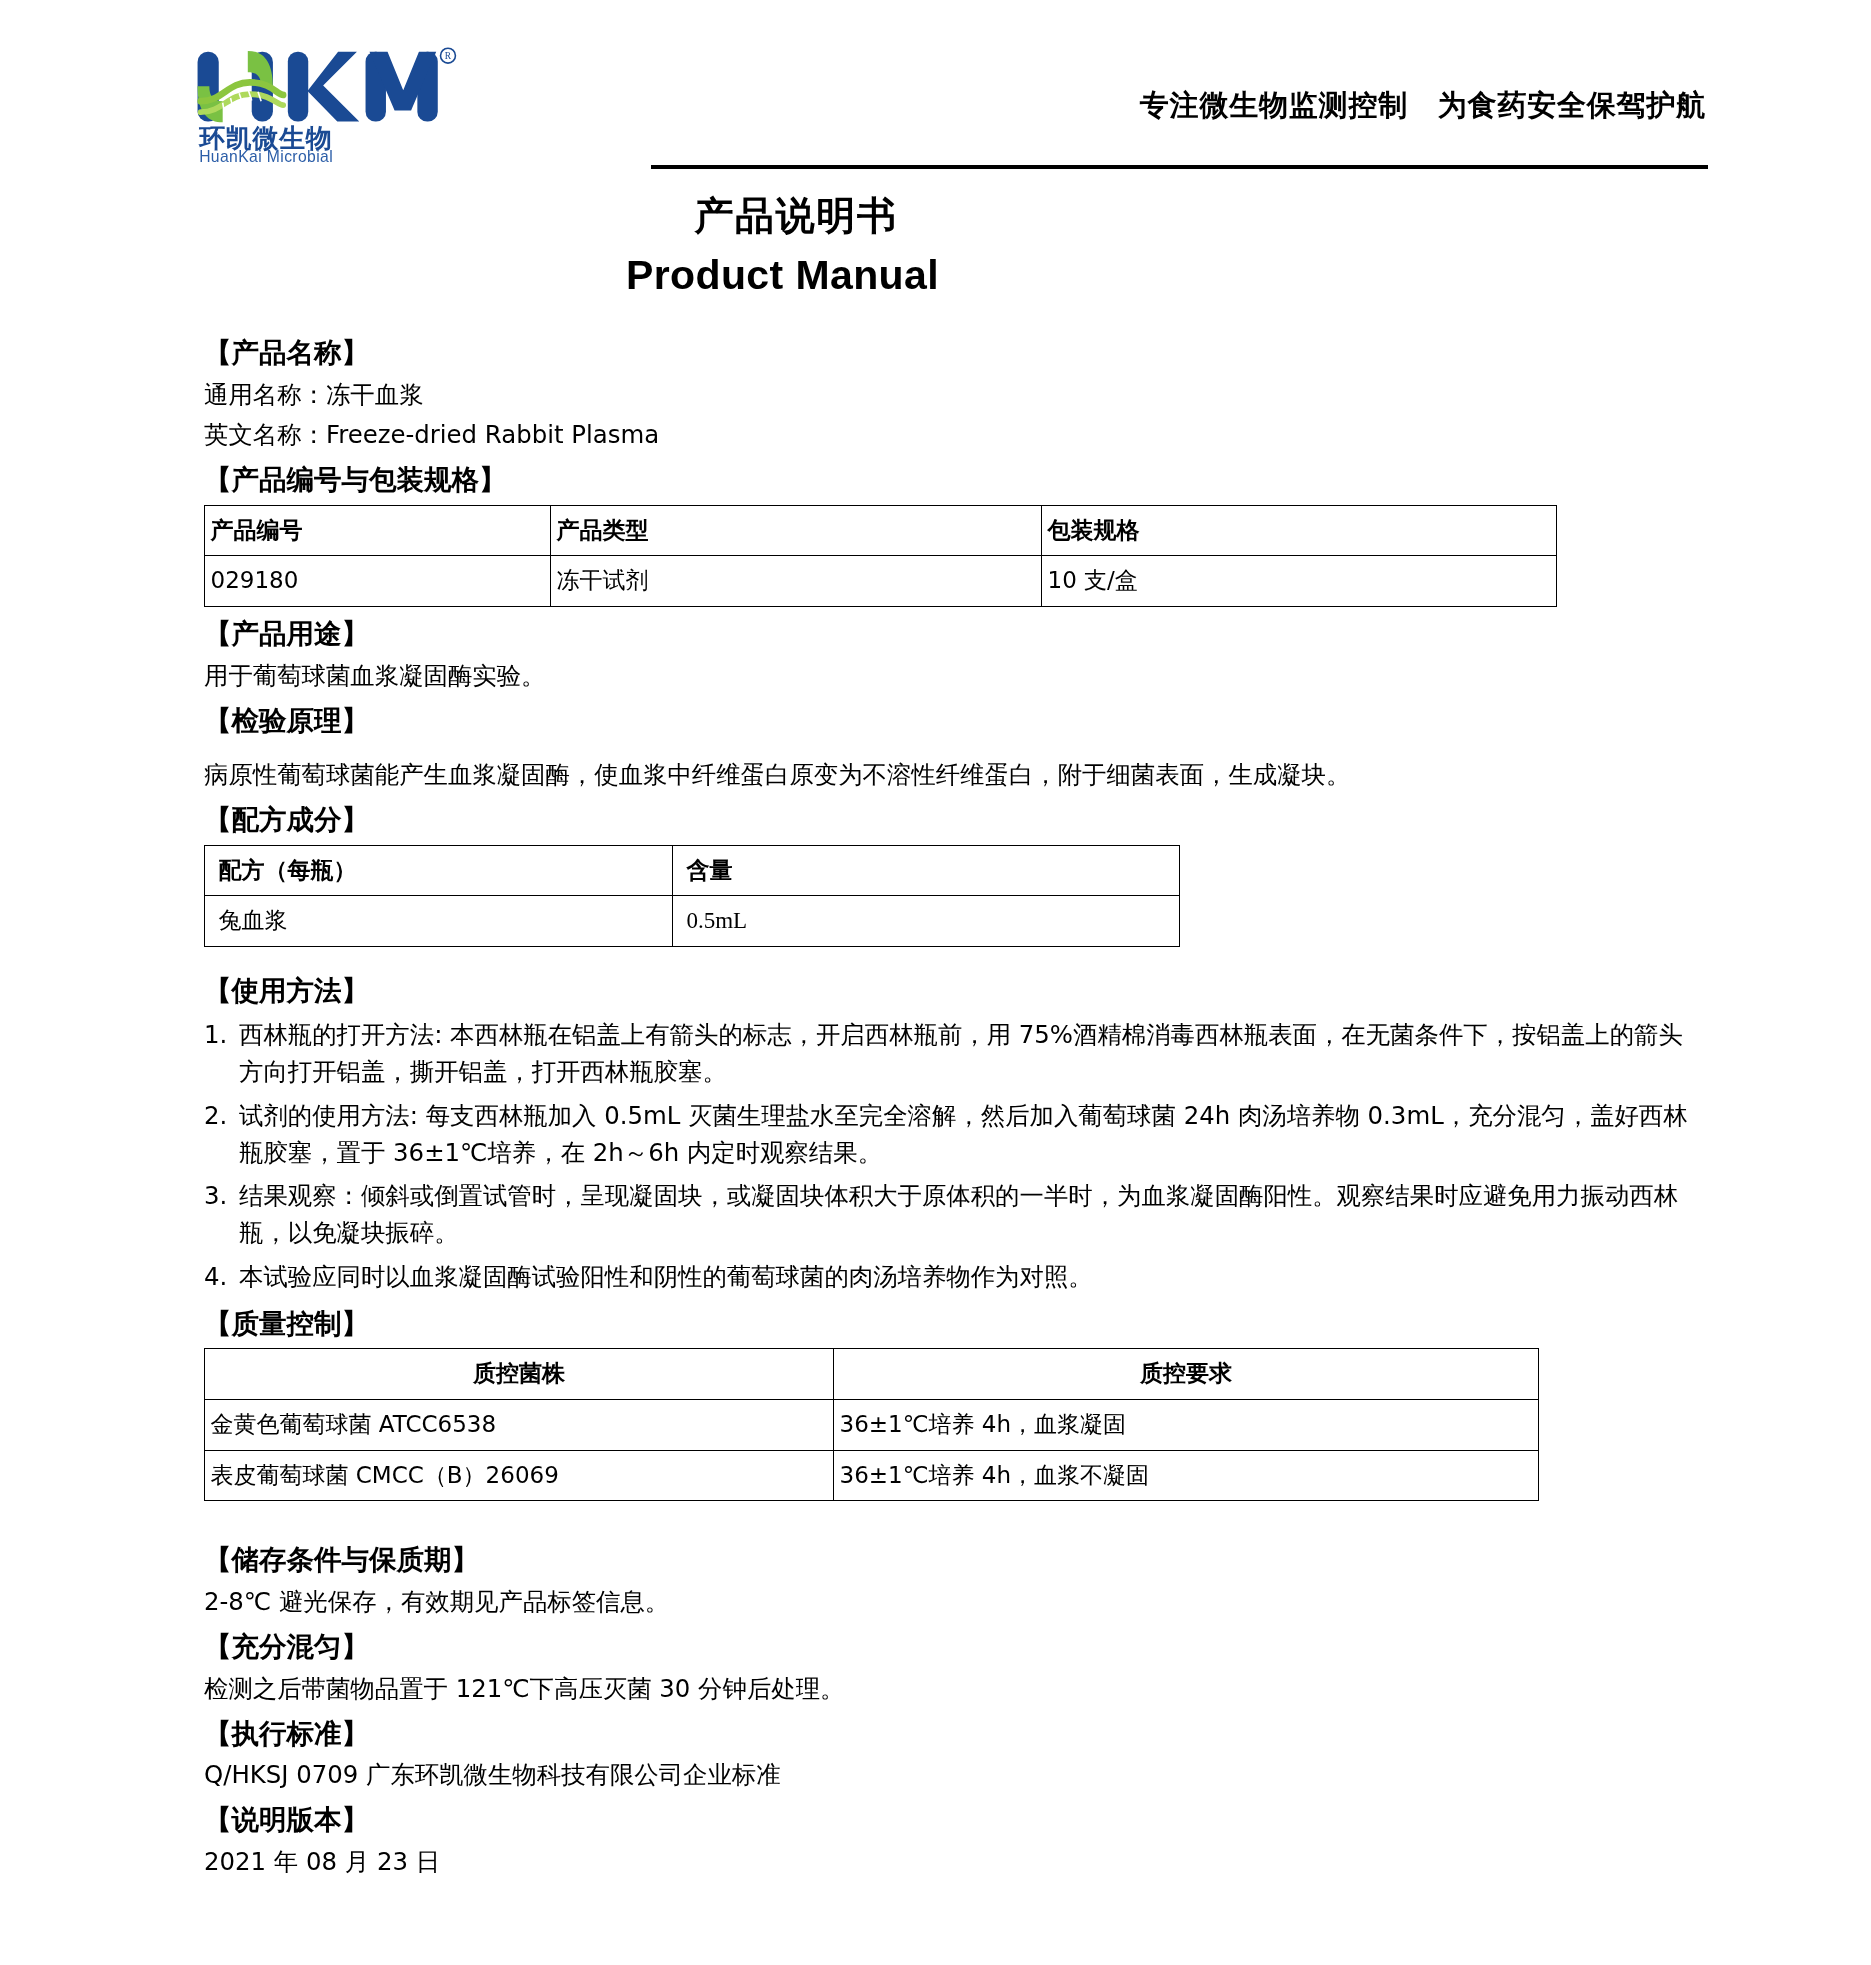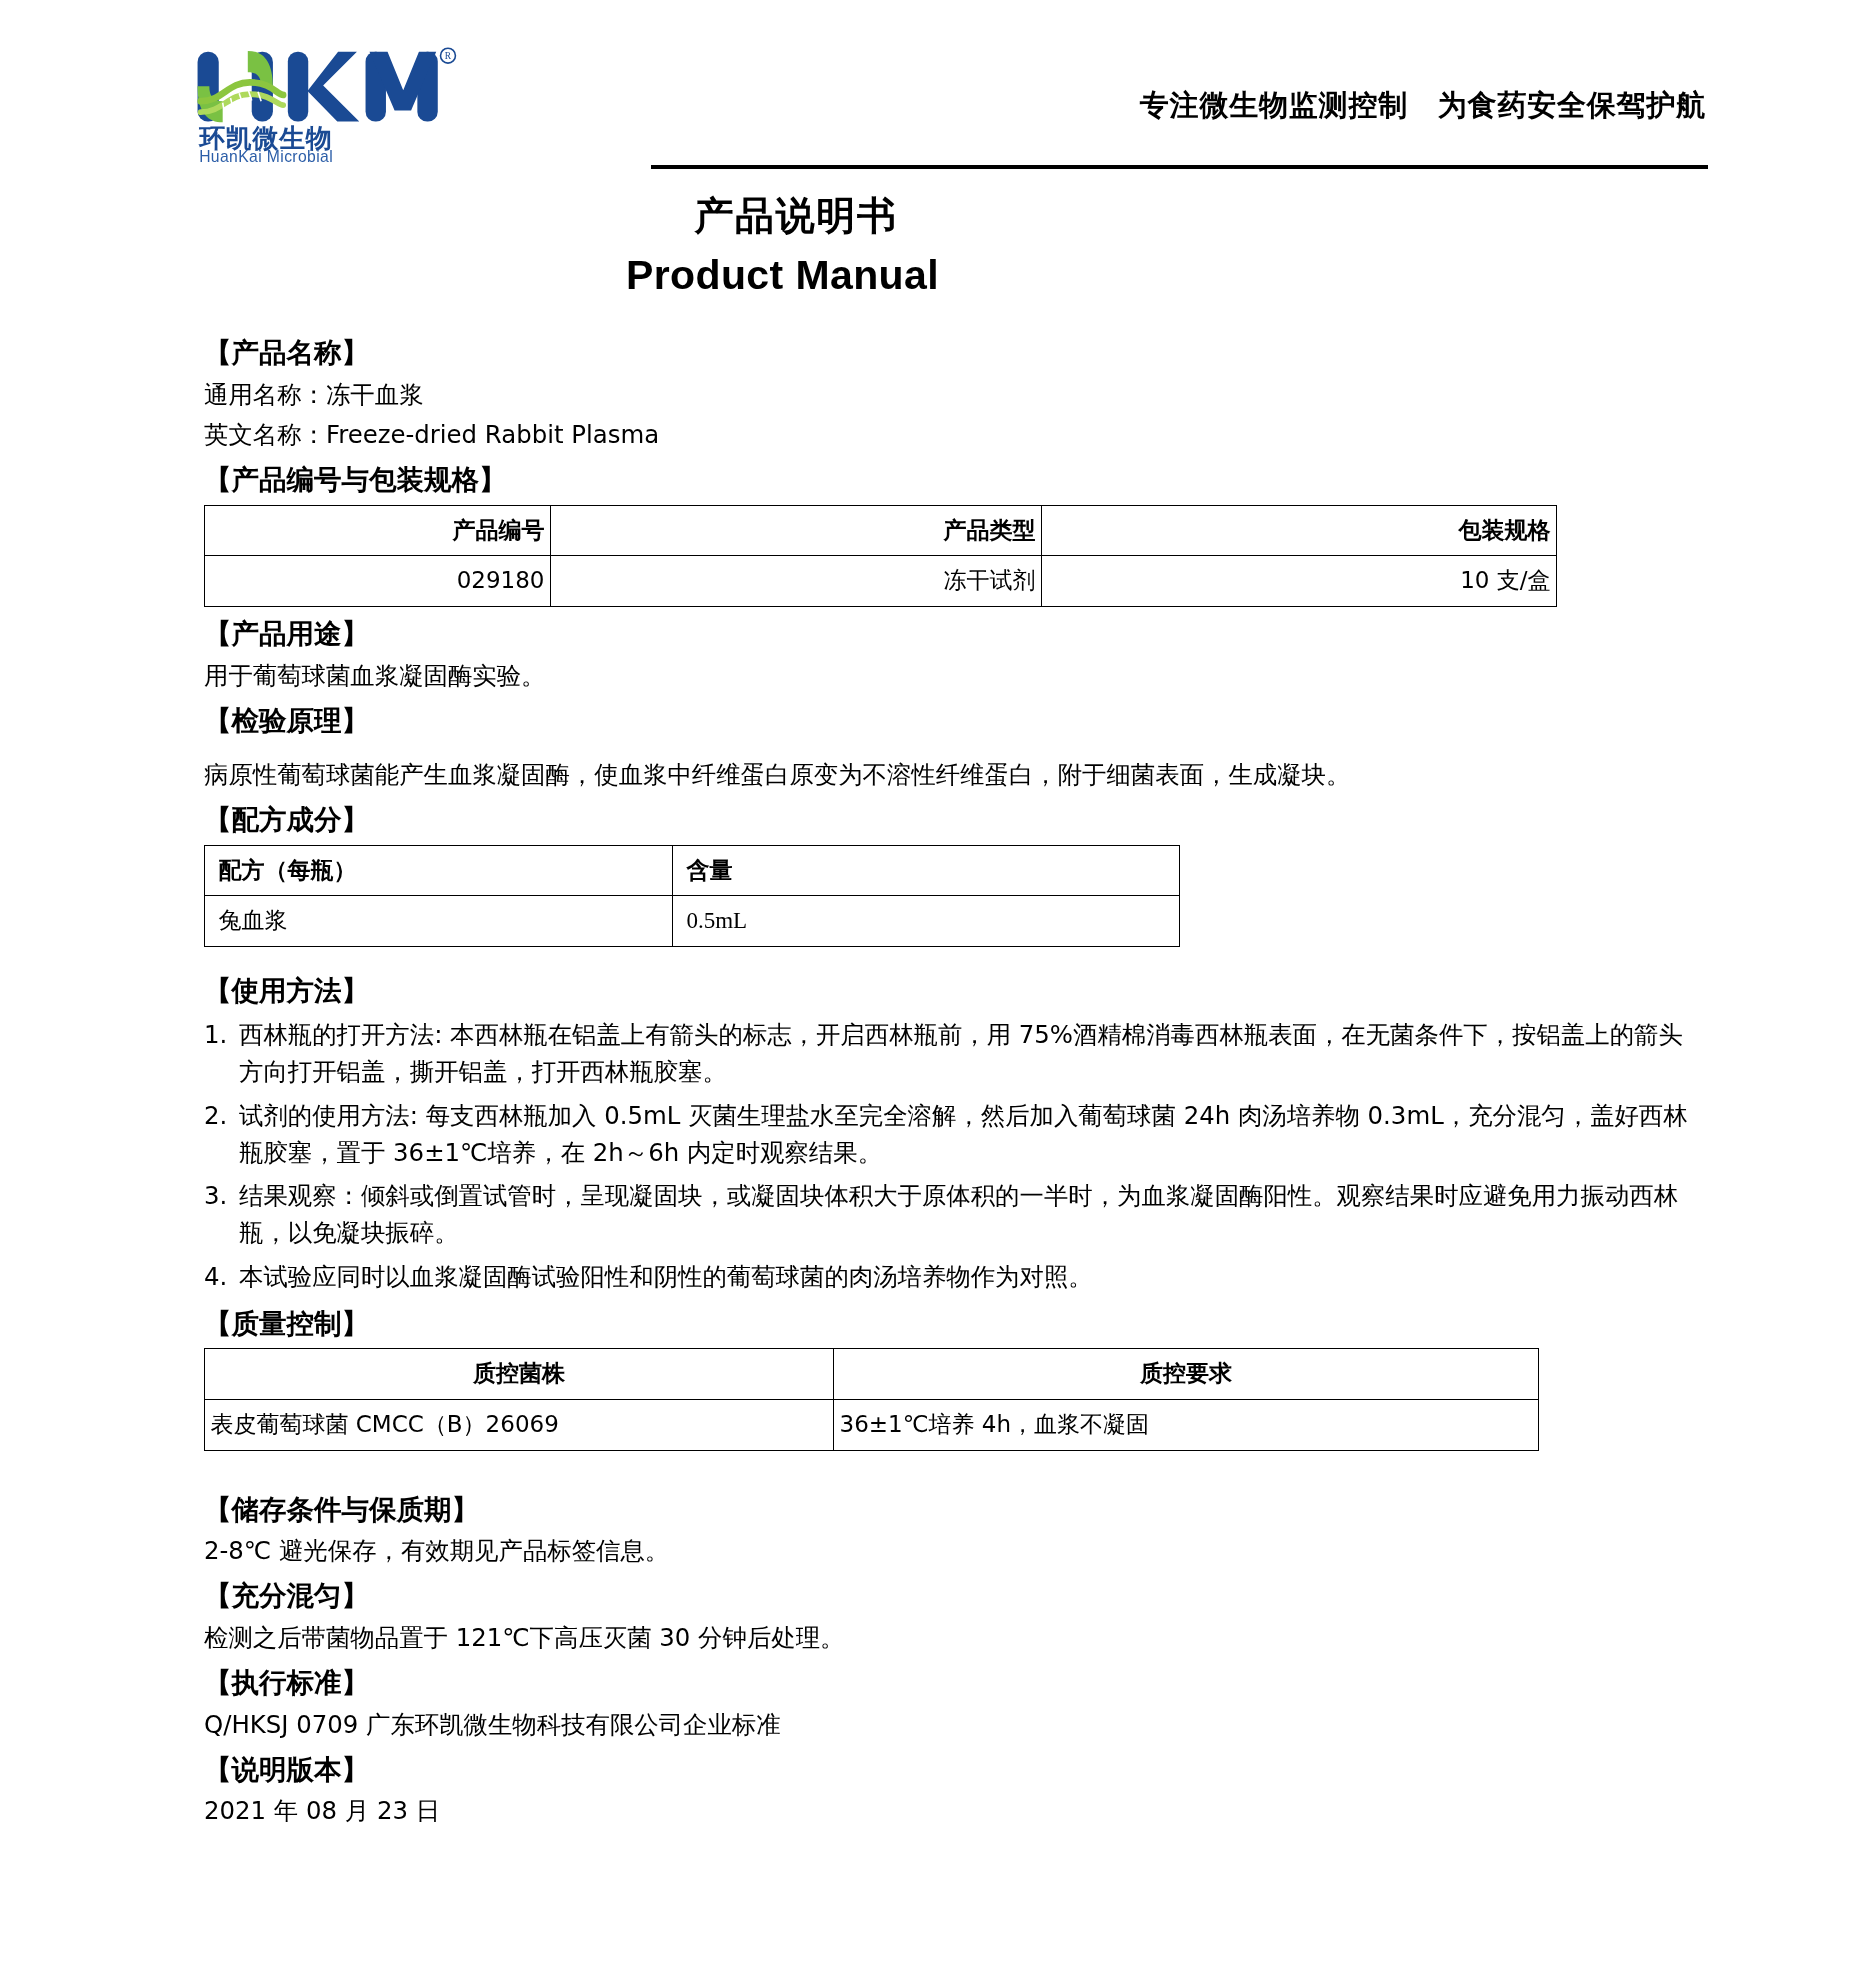--- a/index.html
+++ b/index.html
@@ -122,21 +122,21 @@
     font-weight: normal;
     padding: 11px 5.5px;
     line-height: 1.2;
   }
   table.doc th {
     font-weight: bold;
   }
   table.t-spec {
     width: 1352px;
   }
-  table.t-spec th, table.t-spec td { text-align: right; }
+  table.t-spec th, table.t-spec td { text-align: left; }
   table.t-spec col.c1 { width: 346px; }
   table.t-spec col.c2 { width: 491px; }
   table.t-spec col.c3 { width: 515px; }
 
   table.t-formula {
     width: 975px;
   }
   table.t-formula th, table.t-formula td {
     text-align: left;
     padding-left: 13.4px;
@@ -320,20 +320,24 @@
           <col class="c2">
         </colgroup>
       <thead>
         <tr>
           <th>质控菌株</th>
           <th>质控要求</th>
         </tr>
       </thead>
       <tbody>
         <tr>
+          <td>金黄色葡萄球菌 ATCC6538</td>
+          <td>36±1℃培养 4h，血浆凝固</td>
+        </tr>
+        <tr>
           <td>表皮葡萄球菌 CMCC（B）26069</td>
           <td>36±1℃培养 4h，血浆不凝固</td>
         </tr>
       </tbody>
     </table>
     <div class="gap-xl"></div>
 
     <div class="sec-head">【储存条件与保质期】</div>
     <div class="gap-xs"></div>
     <div class="para">2-8℃ 避光保存，有效期见产品标签信息。</div>

